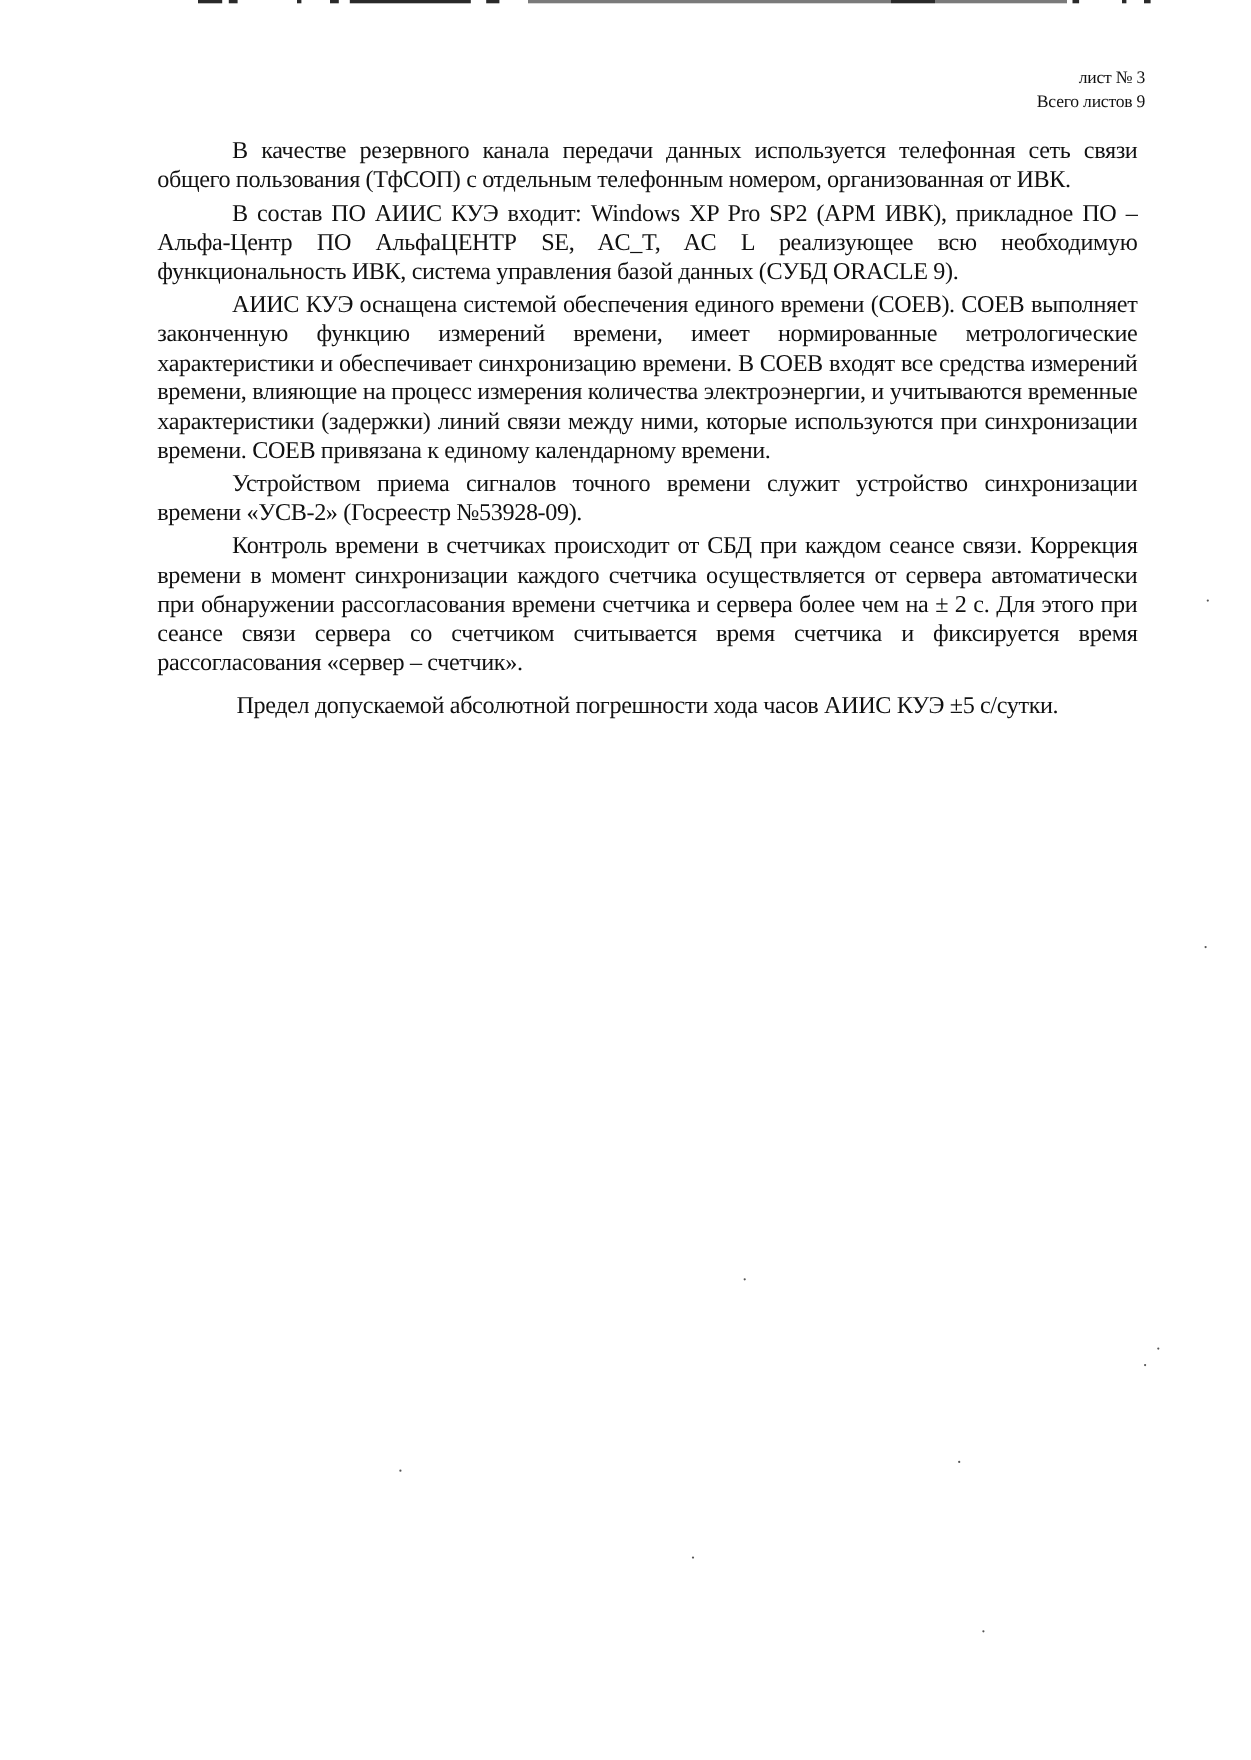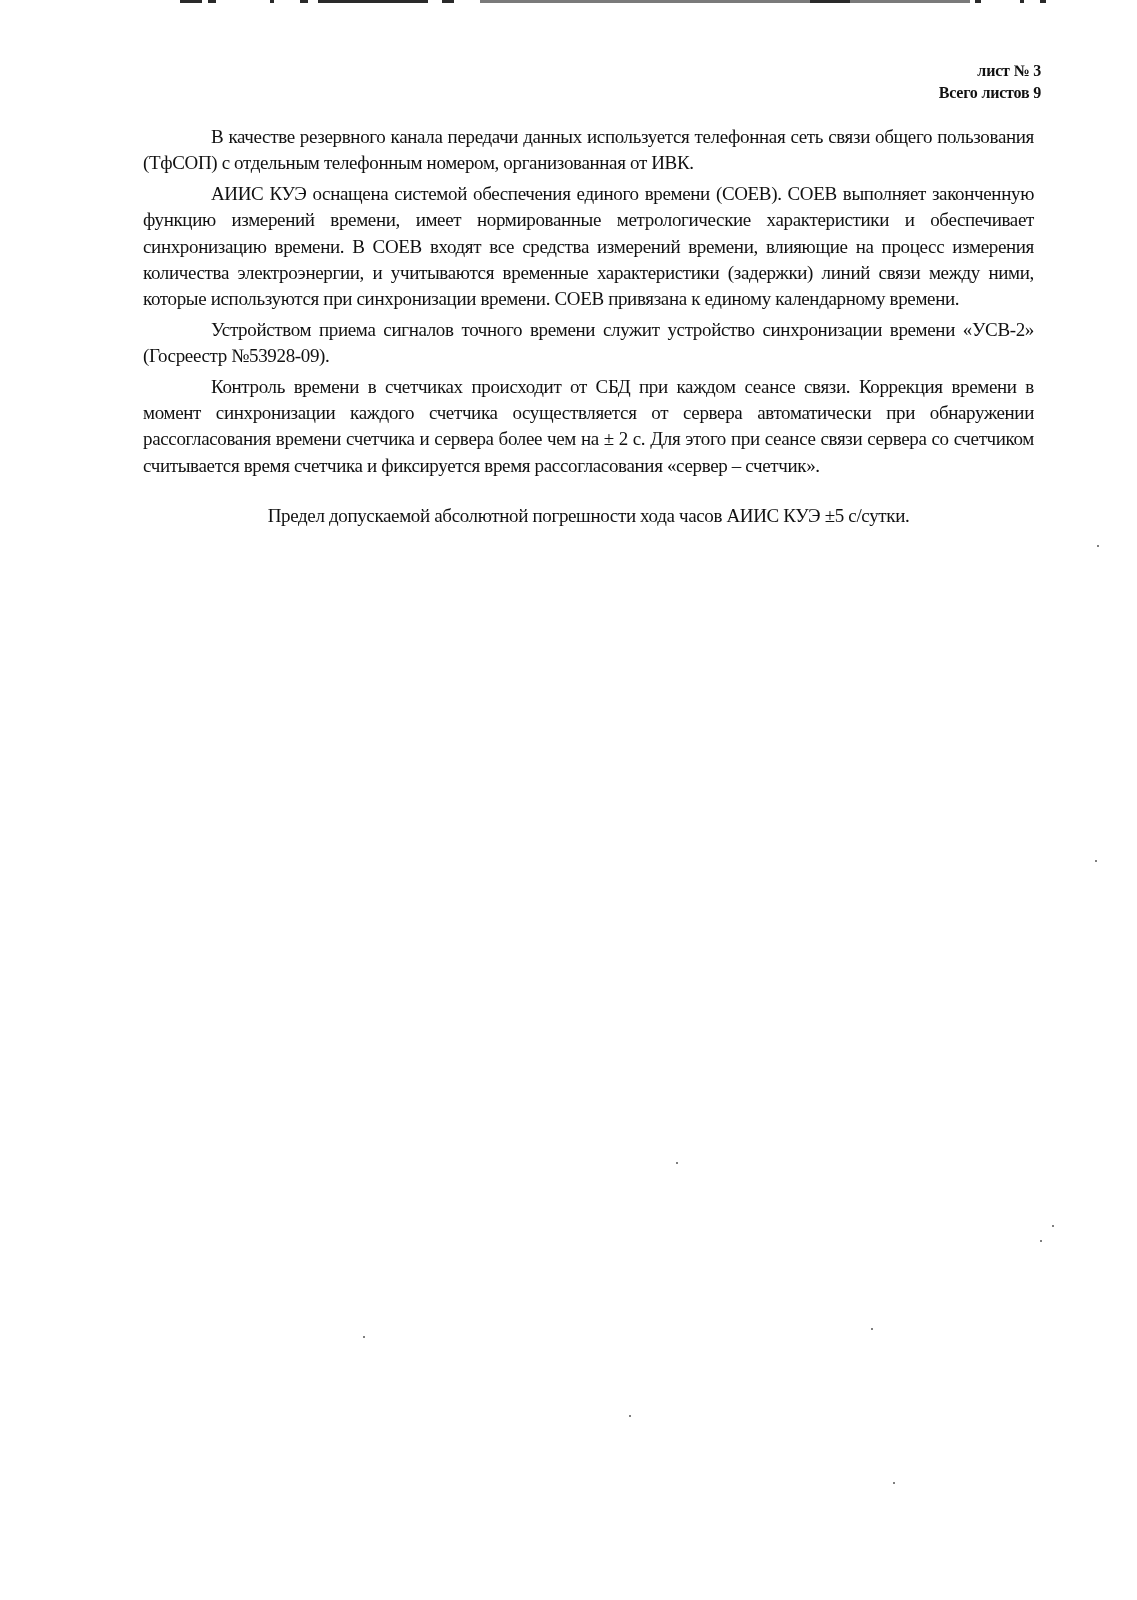--- a/index.html
+++ b/index.html
@@ -29,40 +29,39 @@
     background: #2a2a2a;
   }
   .header {
     position: absolute;
     right: 96px;
     top: 60px;
     text-align: right;
     font-size: 16px;
     line-height: 22px;
     letter-spacing: -0.2px;
-    font-weight: bold;
   }
   .body-text {
     position: absolute;
     left: 143px;
     top: 124px;
     width: 891px;
-    font-size: 19px;
+    font-size: 22px;
     line-height: 26.4px;
     text-align: justify;
     letter-spacing: -0.35px;
   }
   .body-text p {
     margin: 0 0 4px 0;
     text-indent: 68px;
   }
   .body-text p.centered {
     text-indent: 0;
     text-align: center;
-    margin-top: 24px;
+    margin-top: 13px;
   }
   .speck {
     position: absolute;
     width: 2px;
     height: 2px;
     background: #555;
     border-radius: 1px;
   }
 </style>
 </head>
@@ -83,20 +82,21 @@
   <span style="left:860px;width:6px;"></span>
 </div>
 
 <div class="header">
   <div>лист № 3</div>
   <div>Всего листов 9</div>
 </div>
 
 <div class="body-text">
   <p>В качестве резервного канала передачи данных используется телефонная сеть связи общего пользования (ТфСОП) с отдельным телефонным номером, организованная от ИВК.</p>
+  <p>В состав ПО АИИС КУЭ входит: Windows XP Pro SP2 (АРМ ИВК), прикладное ПО – Альфа-Центр ПО АльфаЦЕНТР SE, AC_T, AC L реализующее всю необходимую функциональность ИВК, система управления базой данных (СУБД ORACLE 9).</p>
   <p>АИИС КУЭ оснащена системой обеспечения единого времени (СОЕВ). СОЕВ выполняет законченную функцию измерений времени, имеет нормированные метрологические характеристики и обеспечивает синхронизацию времени. В СОЕВ входят все средства измерений времени, влияющие на процесс измерения количества электроэнергии, и учитываются временные характеристики (задержки) линий связи между ними, которые используются при синхронизации времени. СОЕВ привязана к единому календарному времени.</p>
   <p>Устройством приема сигналов точного времени служит устройство синхронизации времени «УСВ-2» (Госреестр №53928-09).</p>
   <p>Контроль времени в счетчиках происходит от СБД при каждом сеансе связи. Коррекция времени в момент синхронизации каждого счетчика осуществляется от сервера автоматически при обнаружении рассогласования времени счетчика и сервера более чем на ± 2 с. Для этого при сеансе связи сервера со счетчиком считывается время счетчика и фиксируется время рассогласования «сервер – счетчик».</p>
   <p class="centered">Предел допускаемой абсолютной погрешности хода часов АИИС КУЭ ±5 с/сутки.</p>
 </div>
 
 <div class="speck" style="left:1097px;top:545px;"></div>
 <div class="speck" style="left:1095px;top:860px;"></div>
 <div class="speck" style="left:676px;top:1162px;"></div>
 <div class="speck" style="left:1052px;top:1225px;"></div>

